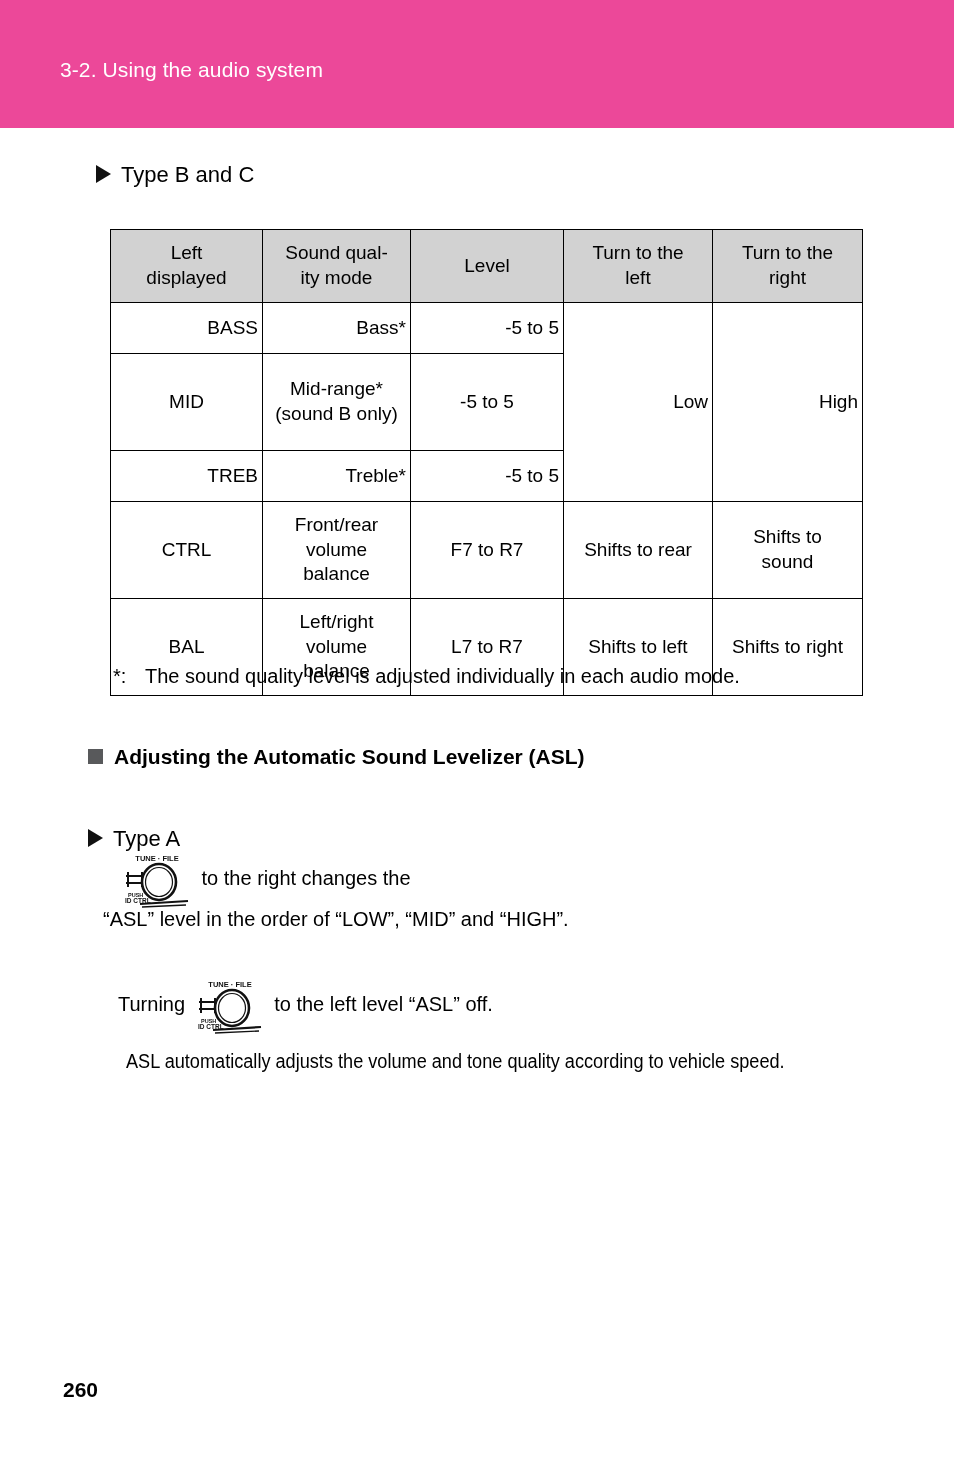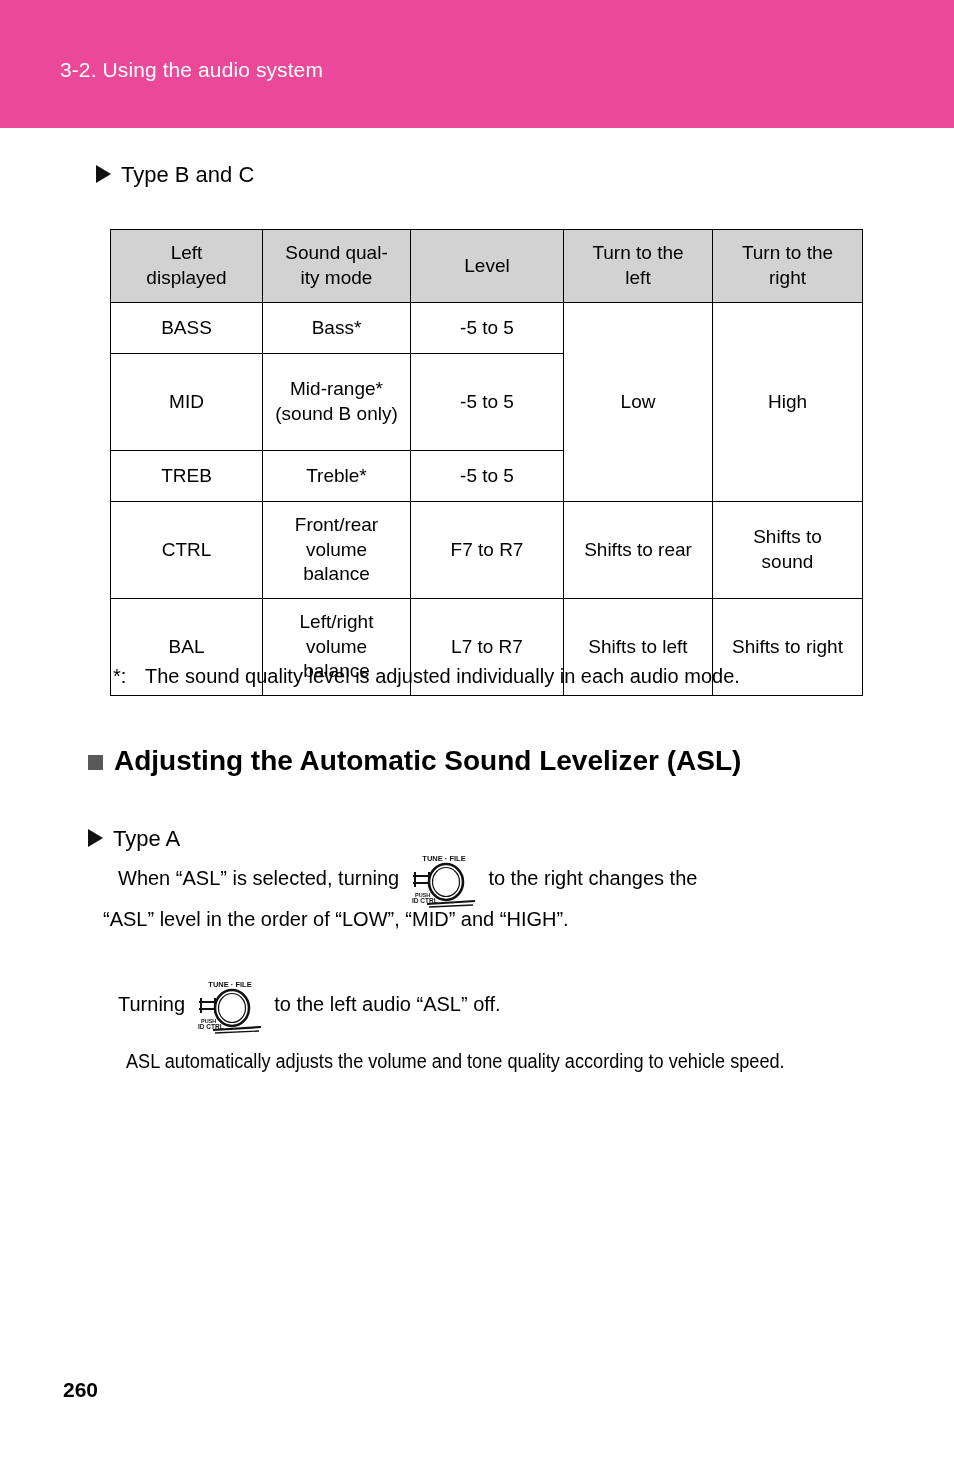--- a/index.html
+++ b/index.html
@@ -58,21 +58,21 @@
 
   .subhead {
     position: absolute;
     font-size: 22px;
     white-space: nowrap;
   }
   .subhead-text { vertical-align: 2px; }
 
   .section-head {
     position: absolute;
-    font-size: 28px;
+    font-size: 21px;
     font-weight: bold;
     white-space: nowrap;
   }
 
   
   .data-table {
     position: absolute;
     left: 110px;
     top: 229px;
     width: 752px;
@@ -90,21 +90,21 @@
   }
   .data-table thead th {
     background: #d2d2d2;
     height: 60px;
   }
   .col-mode    { width: 152px; }
   .col-sound   { width: 148px; }
   .col-level   { width: 153px; }
   .col-left    { width: 149px; }
   .col-right   { width: 150px; }
-  .row-short td { height: 38px; }
+  .row-short td { height: 38px; text-align: right; }
   .row-tall  td { height: 84px; }
 
   
   .footnote {
     position: absolute;
     left: 113px;
     top: 660px;
     width: 748px;
     font-size: 20px;
     line-height: 1.62;
@@ -224,21 +224,20 @@
 
 <div class="section-head" style="left:88px; top:745px;">
   <span class="sq-bullet"></span><span>Adjusting the Automatic Sound Levelizer (ASL)</span>
 </div>
 
 <div class="subhead" style="left:88px; top:826px;">
   <span class="tri-bullet"></span><span class="subhead-text">Type A</span>
 </div>
 
 <div class="para para-justify" style="left:118px; top:852px; width:745px;">
-  <span>When “ASL” is selected, turning</span>
   <span class="knob">
     <svg width="78" height="56" viewBox="0 0 78 56" aria-hidden="true">
 
       <text x="39" y="9" font-family="Liberation Sans, sans-serif" font-size="7.5" font-weight="bold" text-anchor="middle" fill="#111">TUNE · FILE</text>
 
       <ellipse cx="41" cy="30" rx="17" ry="18" fill="#ffffff" stroke="#111" stroke-width="2.6"></ellipse>
       <ellipse cx="41" cy="30" rx="13.5" ry="14.5" fill="#ffffff" stroke="#111" stroke-width="1.2"></ellipse>
 
       <path d="M8 24 L24 24 M8 31 L24 31 M10 20 L10 35" stroke="#111" stroke-width="2" fill="none"></path>
       <path d="M24 20 L24 35" stroke="#111" stroke-width="2" fill="none"></path>
@@ -264,20 +263,20 @@
       <ellipse cx="41" cy="30" rx="17" ry="18" fill="#ffffff" stroke="#111" stroke-width="2.6"></ellipse>
       <ellipse cx="41" cy="30" rx="13.5" ry="14.5" fill="#ffffff" stroke="#111" stroke-width="1.2"></ellipse>
       <path d="M8 24 L24 24 M8 31 L24 31 M10 20 L10 35" stroke="#111" stroke-width="2" fill="none"></path>
       <path d="M24 20 L24 35" stroke="#111" stroke-width="2" fill="none"></path>
       <text x="10" y="45" font-family="Liberation Sans, sans-serif" font-size="5.5" font-weight="bold" fill="#111">PUSH</text>
       <text x="7" y="51" font-family="Liberation Sans, sans-serif" font-size="6.5" font-weight="bold" fill="#111">ID CTRL</text>
       <path d="M22 52 L70 49" stroke="#111" stroke-width="2.2" fill="none"></path>
       <path d="M24 55 L68 53" stroke="#111" stroke-width="1.4" fill="none"></path>
     </svg>
   </span>
-  <span>to the left audio “ASL” off.</span>
+  <span>to the left level “ASL” off.</span>
 </div>
 
 <div class="para para-justify para-narrow" style="left:126px; top:1046px; width:795px; font-size:19.5px; line-height:1.55;">
   <span>ASL automatically adjusts the volume and tone quality according to vehicle speed.</span>
 </div>
 
 <div class="page-number">260</div>
 
 </body></html>

